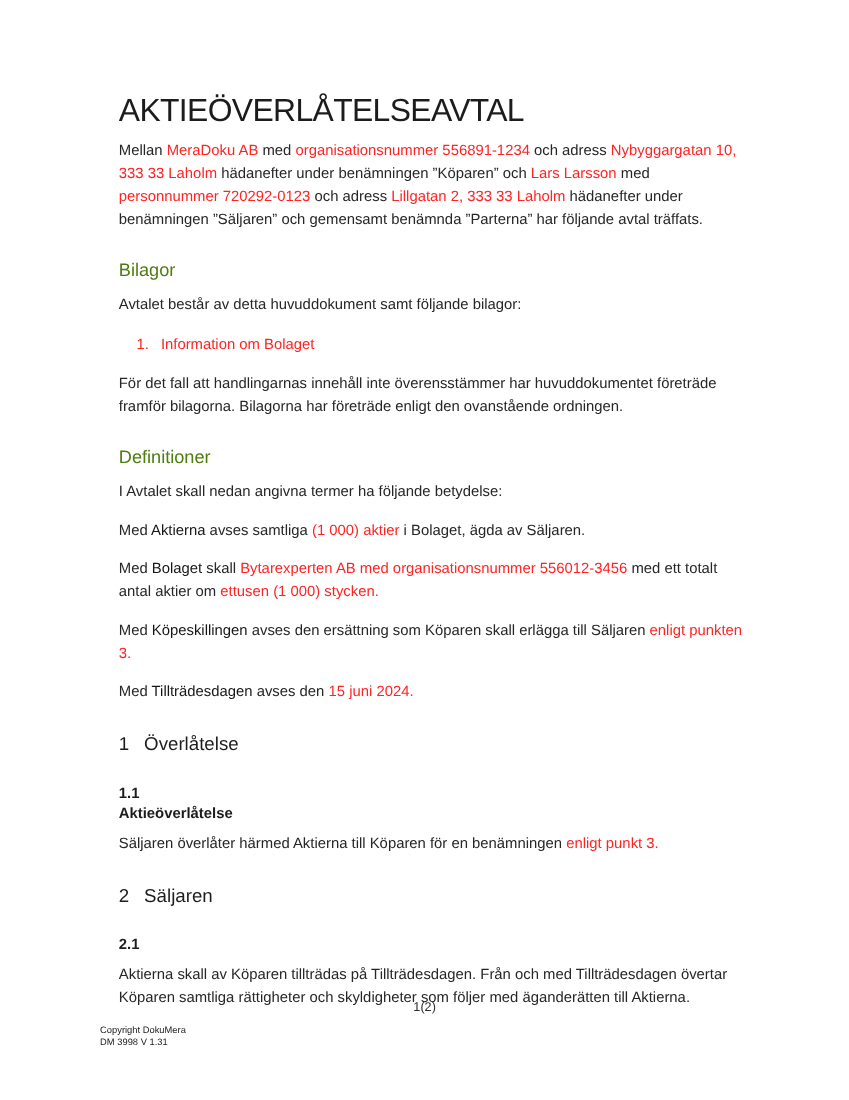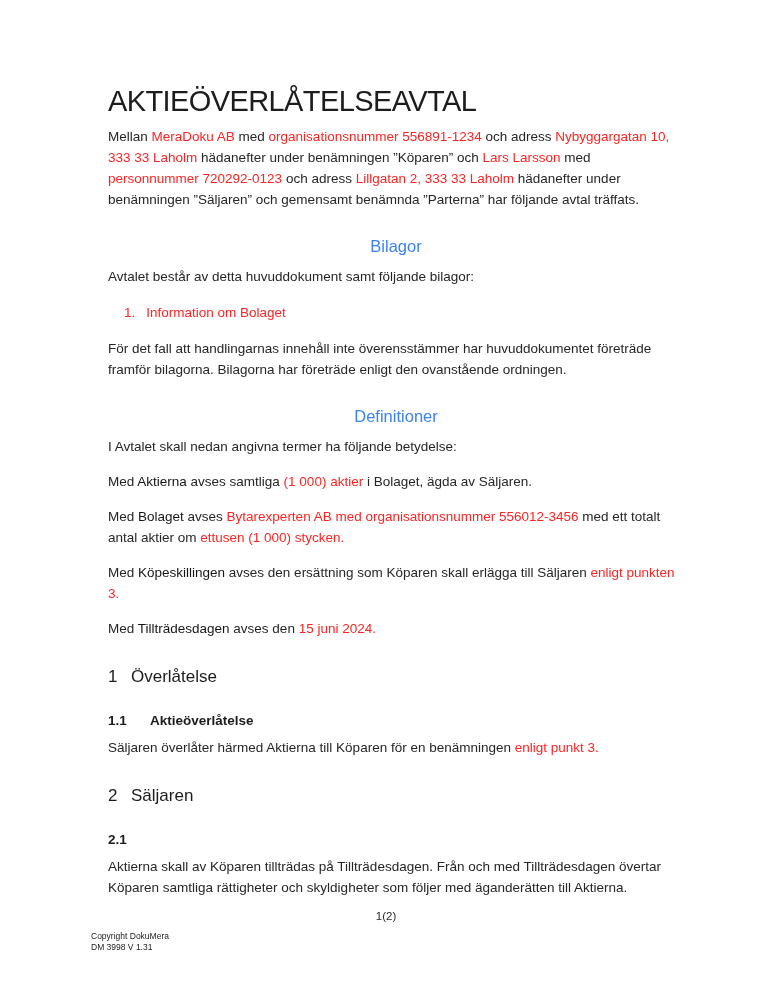--- a/index.html
+++ b/index.html
@@ -23,24 +23,23 @@
     margin: 0 0 8px 0;
   }
   .body {
     font-size: 13.5px;
     line-height: 21px;
     margin: 0 0 14px 0;
   }
   h2.sec-head {
     font-size: 16.5px;
     font-weight: 400;
-    color: #3b82f6;
+    color: #4d7c0f;
     line-height: 21px;
     margin: 26px 0 9px 0;
-    text-align: center;
   }
   .red { color: #ff2323; }
   .bold { font-weight: 400; color: #161616; }
   .attachment-list {
     margin: 15px 0 15px 0;
     padding-left: 16px;
   }
   .attachment-item {
     font-size: 13.5px;
     line-height: 21px;
@@ -56,20 +55,21 @@
     margin: 26px 0 12px 0;
   }
   .h-section .sec-num { width: 23px; flex: 0 0 auto; }
   .h-sub {
     display: flex;
     font-size: 13.5px;
     font-weight: 600;
     color: #1c1c1c;
     line-height: 19px;
     margin: 23px 0 7px 0;
+    flex-direction: column;
   }
   .h-sub .sub-num { width: 42px; flex: 0 0 auto; }
   .page-number {
     position: absolute;
     top: 910px;
     left: 0;
     right: 0;
     text-align: center;
     font-size: 11.5px;
     color: #2b2b2b;
@@ -100,21 +100,21 @@
       <span class="num">1.</span><span>Information om Bolaget</span>
     </div>
   </div>
 
   <p class="body">För det fall att handlingarnas innehåll inte överensstämmer har huvuddokumentet företräde framför bilagorna. Bilagorna har företräde enligt den ovanstående ordningen.</p>
 
   <h2 class="sec-head">Definitioner</h2>
   <p class="body">I Avtalet skall nedan angivna termer ha följande betydelse:</p>
 
   <p class="body term"><span>Med </span><span class="bold">Aktierna</span><span> avses samtliga </span><span class="red">(1 000) aktier</span><span> i Bolaget, ägda av Säljaren.</span></p>
-  <p class="body term"><span>Med </span><span class="bold">Bolaget</span><span> avses </span><span class="red">Bytarexperten AB med organisationsnummer 556012-3456</span><span> med ett totalt antal aktier om </span><span class="red">ettusen (1 000) stycken.</span></p>
+  <p class="body term"><span>Med </span><span class="bold">Bolaget</span><span> skall </span><span class="red">Bytarexperten AB med organisationsnummer 556012-3456</span><span> med ett totalt antal aktier om </span><span class="red">ettusen (1 000) stycken.</span></p>
   <p class="body term"><span>Med </span><span class="bold">Köpeskillingen</span><span> avses den ersättning som Köparen skall erlägga till Säljaren </span><span class="red">enligt punkten 3.</span></p>
   <p class="body term"><span>Med </span><span class="bold">Tillträdesdagen</span><span> avses den </span><span class="red">15 juni 2024.</span></p>
 
   <div>
     <div class="h-section">
       <span class="sec-num">1</span>
       <span>Överlåtelse</span>
     </div>
     <div class="h-sub">
       <span class="sub-num">1.1</span>

